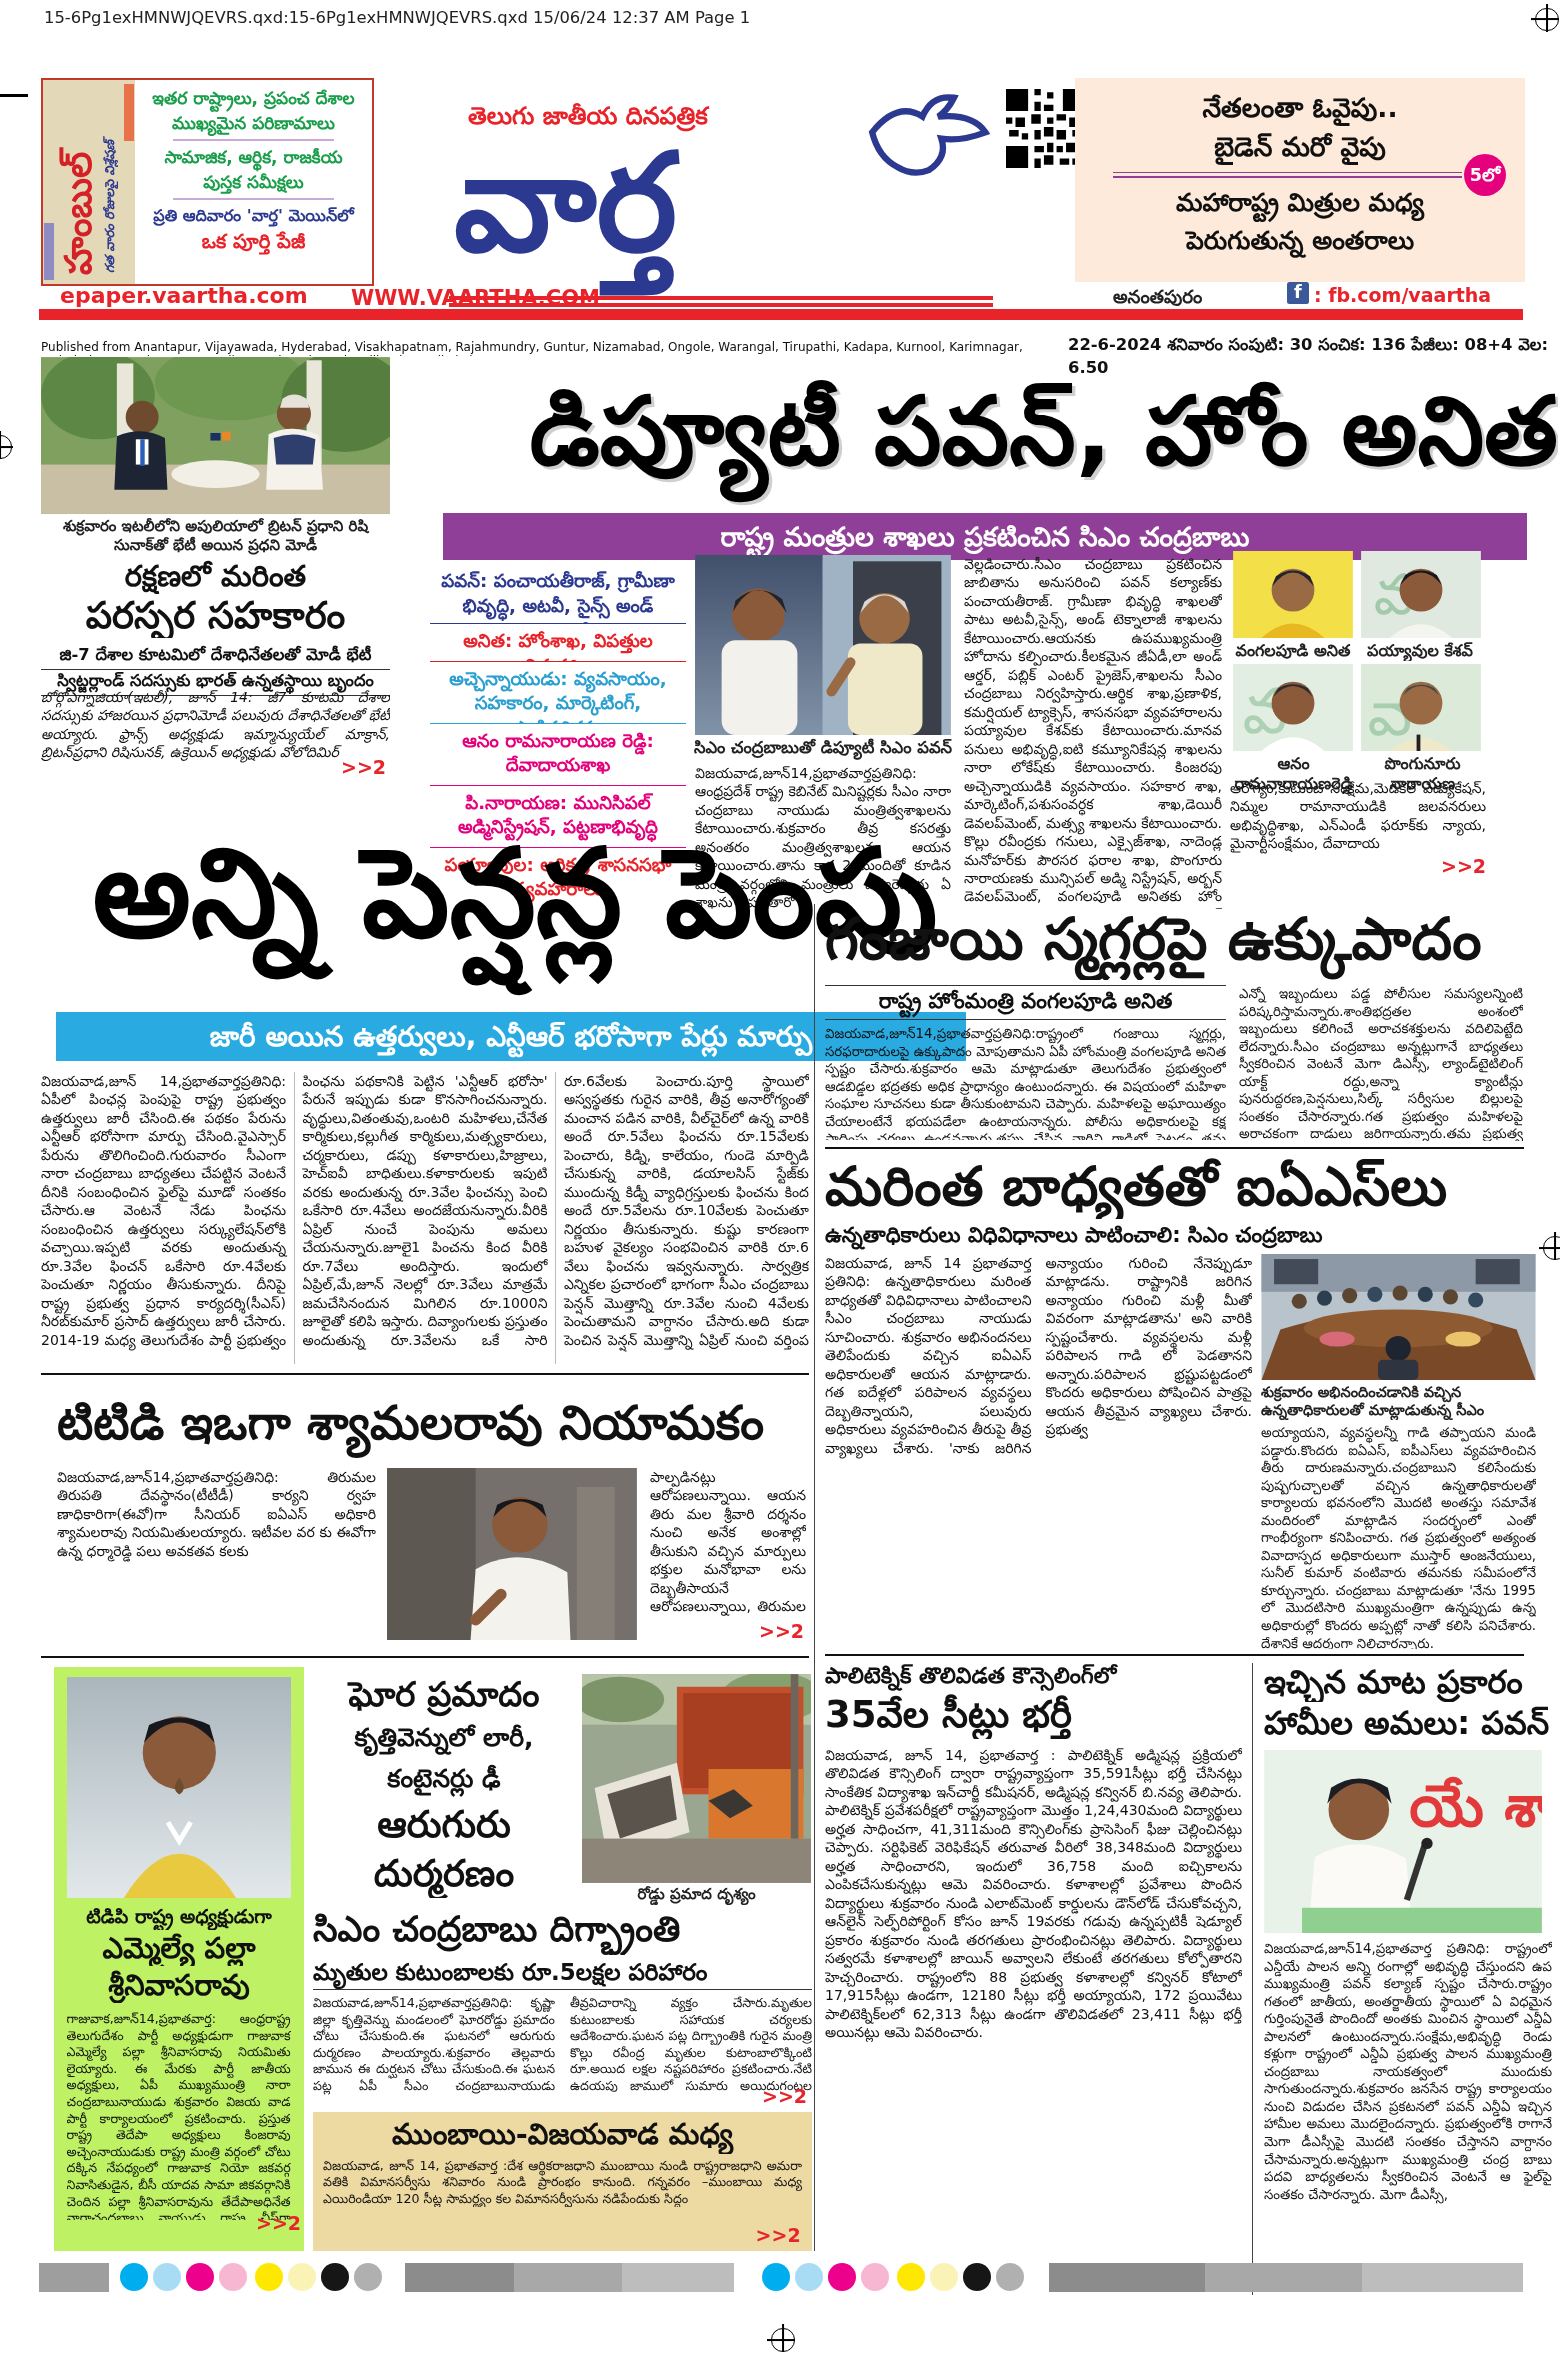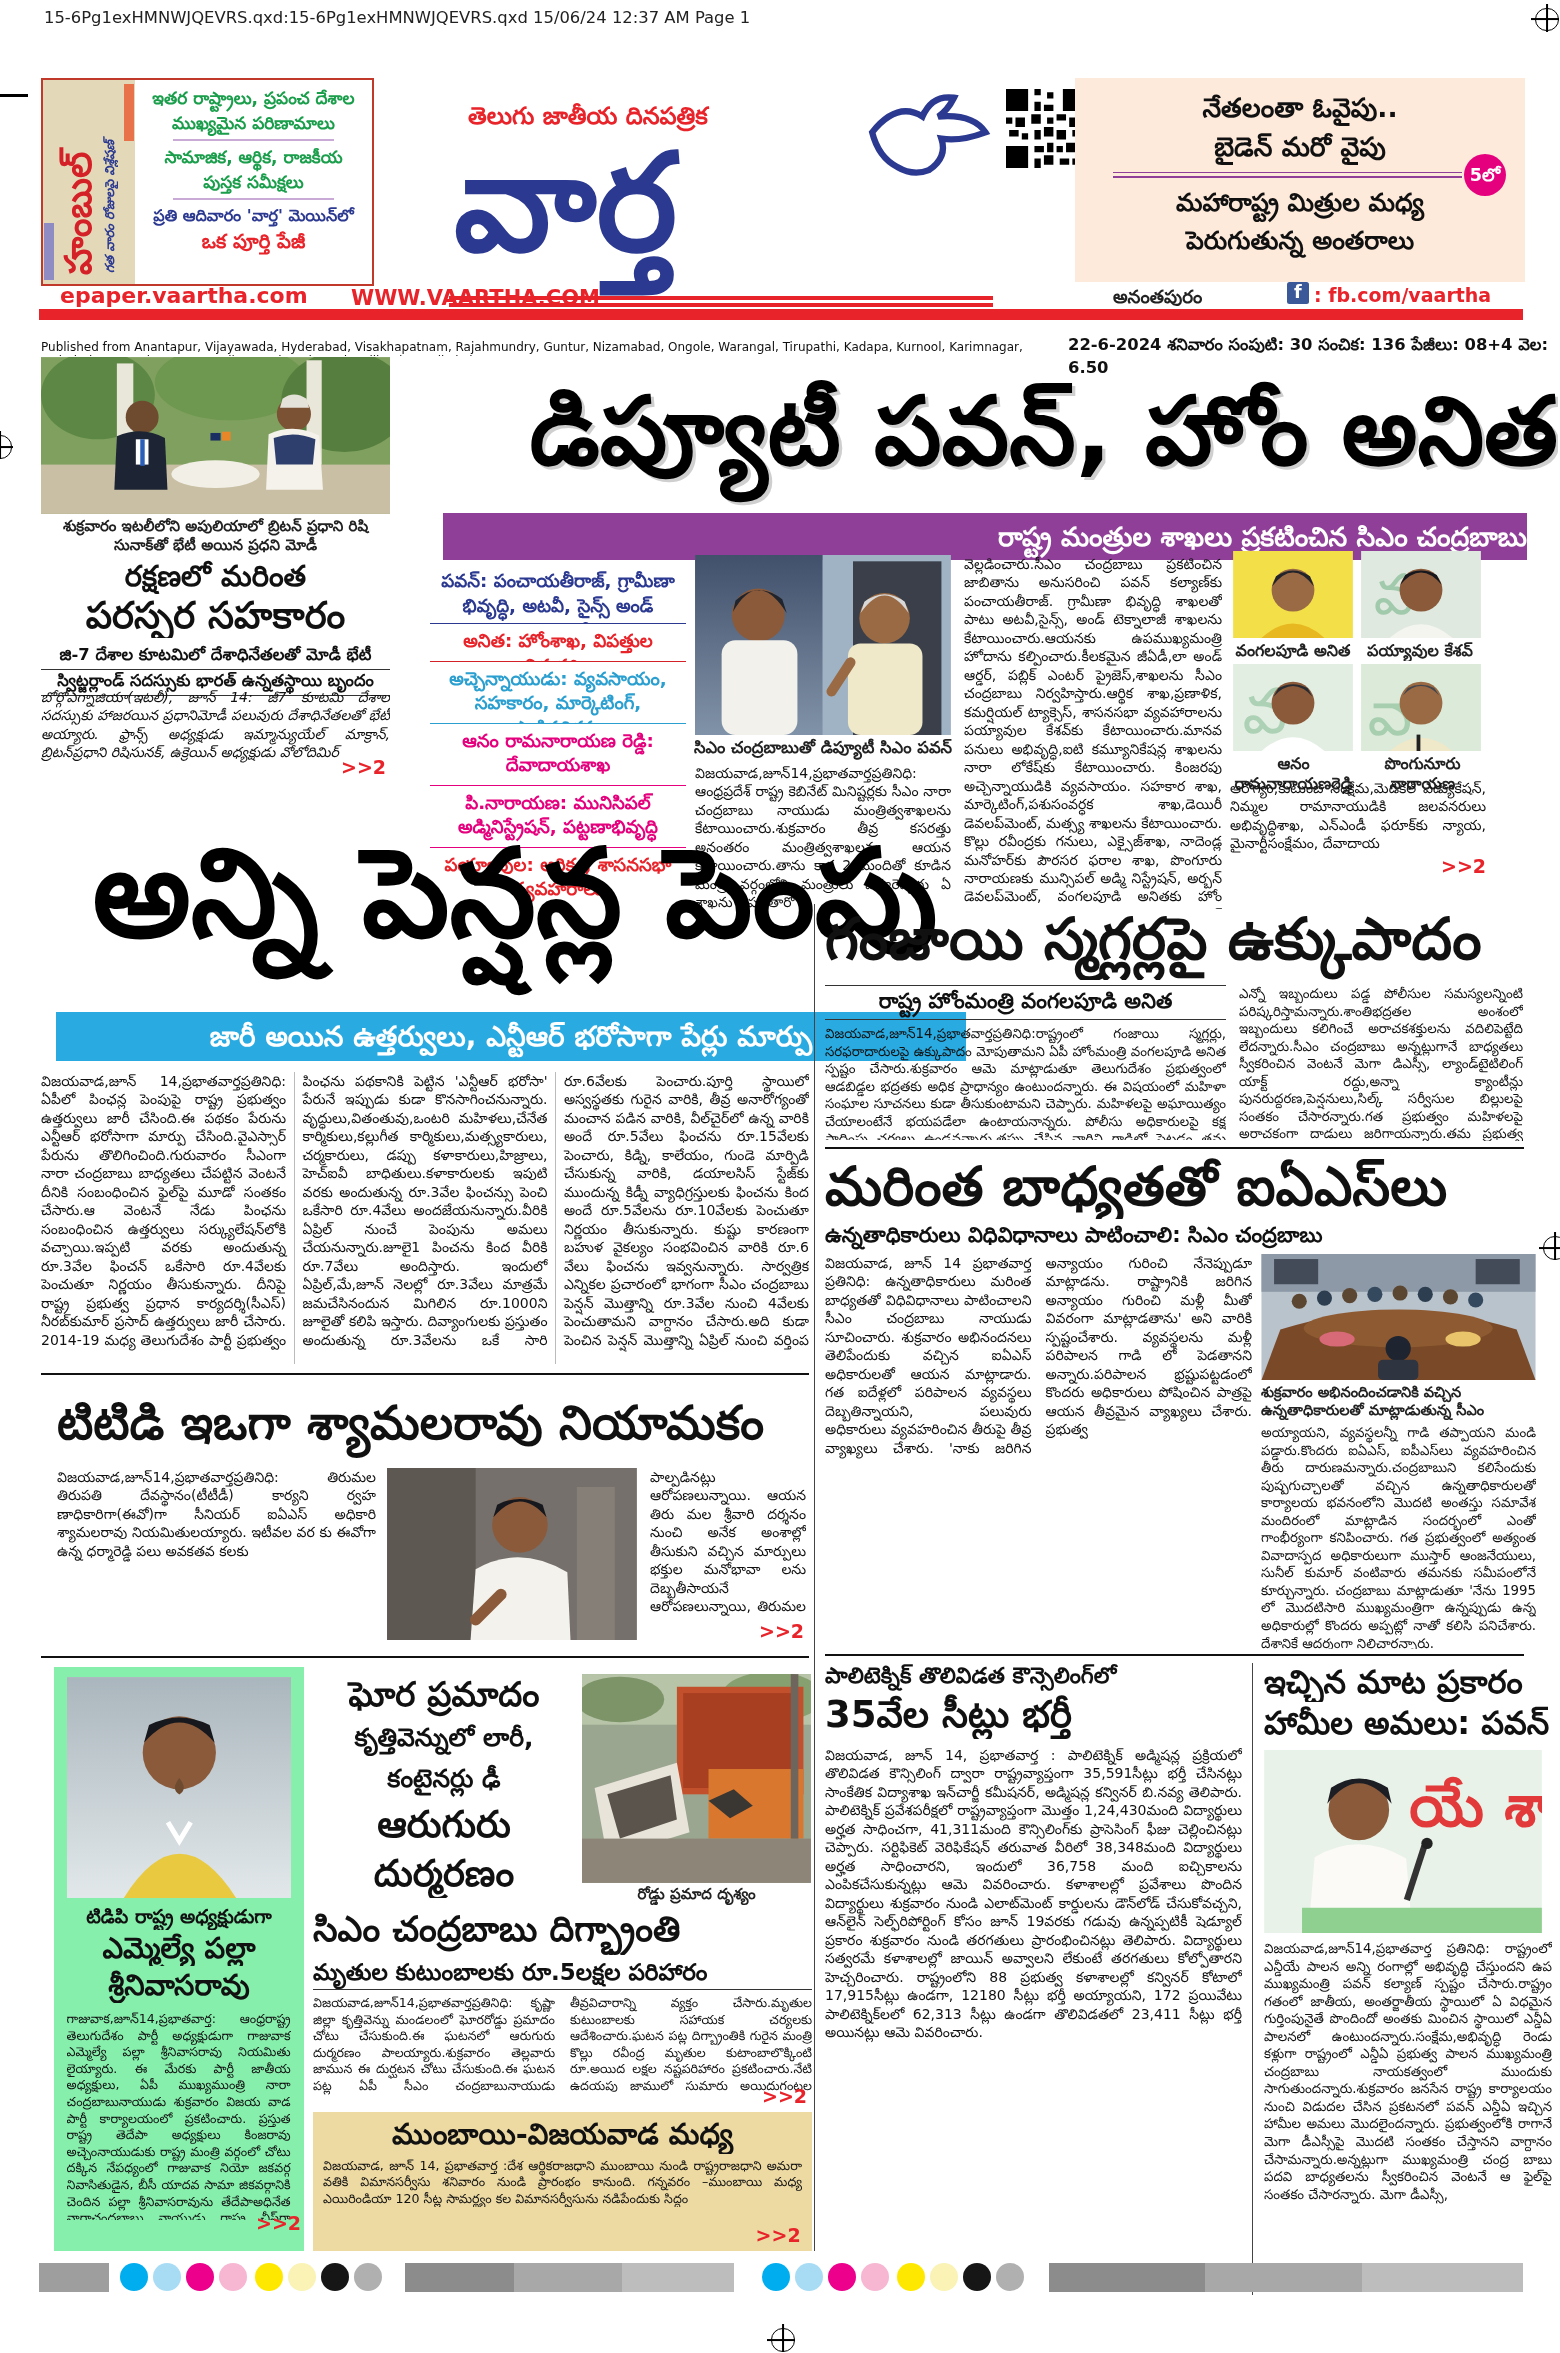--- a/index.html
+++ b/index.html
@@ -100,21 +100,21 @@
   </div>
   <div class="abs bold" style="left:1113px;top:286px;font-size:18.3px;color:#222;">అనంతపురం</div>
   <div class="abs" style="left:1287px;top:282px;width:21.5px;height:21.5px;background:#3b5998;color:#fff;font-weight:bold;font-size:17.7px;text-align:center;line-height:21.5px;border-radius:2.5px;">f</div>
   <div class="abs red bold" style="left:1314px;top:284px;font-size:19px;">: fb.com/vaartha</div>
 
   <div class="abs redbar" style="left:39px;top:309px;width:1484px;height:11.4px;"></div>
   <div class="abs clip" style="left:41px;top:340px;width:1012px;height:16.4px;font-size:12px;color:#111;">Published from Anantapur, Vijayawada, Hyderabad, Visakhapatnam, Rajahmundry, Guntur, Nizamabad, Ongole, Warangal, Tirupathi, Kadapa, Kurnool,  Karimnagar, Mahabubnagar, Khammam, Nellore, Nalgonda, Tadepalligudem,Srikakulam</div>
   <div class="abs bold" style="left:1068px;top:335px;font-size:16.4px;">22-6-2024 శనివారం సంపుటి: 30 సంచిక: 136  పేజీలు: 08+4  వెల: 6.50</div>
 
   <div class="abs ctr clip bold" style="left:414px;top:354px;width:1144px;height:158px;font-size:95px;line-height:155px;color:#000;text-shadow:3.2px 3.2px 0 #cfcfcf;text-align:right;">డిప్యూటీ పవన్, హోం అనిత</div>
-  <div class="abs ctr clip" style="left:443px;top:513px;width:1084px;height:47px;background:#8f3f97;color:#fff;font-weight:bold;font-size:26.6px;line-height:47px;text-align:right;">రాష్ట్ర మంత్రుల శాఖలు ప్రకటించిన సిఎం చంద్రబాబు</div>
+  <div class="abs ctr clip" style="left:443px;top:513px;width:1084px;height:47px;background:#8f3f97;color:#fff;font-weight:bold;font-size:26.6px;line-height:47px;">రాష్ట్ర మంత్రుల శాఖలు ప్రకటించిన సిఎం చంద్రబాబు</div>
 
   <div class="abs ctr" style="left:430px;top:569px;width:256px;">
     <div class="blue bold clip" style="font-size:18.3px;line-height:1.35;border-bottom:1.9px solid #2b3990;padding-bottom:5px;height:49px;">పవన్: పంచాయతీరాజ్, గ్రామీణా భివృద్ధి, అటవీ, సైన్స్ అండ్ టెక్నాలజీ</div>
     <div class="red bold clip" style="font-size:18.3px;line-height:1.35;border-bottom:1.9px solid #d42027;padding:5px 0;height:26.6px;">అనిత: హోంశాఖ, విపత్తుల నిర్వహాణ</div>
     <div class="teal bold clip" style="font-size:18.3px;line-height:1.35;border-bottom:1.9px solid #2a9fd0;padding:5px 0;height:51px;">అచ్చెన్నాయుడు: వ్యవసాయం, సహకారం, మార్కెటింగ్, పాడిపరిశ్రమ</div>
     <div class="pinkc bold clip" style="font-size:18.3px;line-height:1.35;border-bottom:1.9px solid #e5007d;padding:5px 0;height:51px;">ఆనం రామనారాయణ రెడ్డి: దేవాదాయశాఖ</div>
     <div class="pinkc bold clip" style="font-size:18.3px;line-height:1.35;border-bottom:1.9px solid #e5007d;padding:5px 0;height:51px;">పి.నారాయణ: మునిసిపల్ అడ్మినిస్ట్రేషన్, పట్టణాభివృద్ధి</div>
     <div class="red bold clip" style="font-size:18.3px;line-height:1.35;padding-top:5px;height:49px;">పయ్యావుల: ఆర్థికం, శాసనసభా వ్యవహారాలు</div>
   </div>
 
@@ -254,21 +254,21 @@
     <rect x="300" y="30" width="60" height="242" fill="#857f78"></rect>
     <circle cx="210" cy="90" r="44" fill="#8a5a3b"></circle>
     <path d="M168 78 Q210 28 252 78 L246 58 Q210 40 174 58 Z" fill="#17181d"></path>
     <path d="M140 160 Q210 120 285 165 L290 272 L132 272 Z" fill="#f4f2ec"></path>
     <path d="M180 200 l-40 40" stroke="#8a5a3b" stroke-width="18" stroke-linecap="round"></path>
   </svg>
   <div class="abs body-txt" style="left:650px;top:1468px;width:156px;height:150px;">పాల్పడినట్లు ఆరోపణలున్నాయి. ఆయన తిరు మల శ్రీవారి దర్శనం నుంచి అనేక అంశాల్లో తీసుకుని వచ్చిన మార్పులు భక్తుల మనోభావా లను దెబ్బతీసాయనే ఆరోపణలున్నాయి, తిరుమల ఆదాయం నుంచి తిరుపతి</div>
   <div class="abs jump" style="left:759px;top:1620px;">&gt;&gt;2</div>
   <div class="abs rule" style="left:41px;top:1656px;width:768px;height:1.9px;"></div>
 
-  <div class="abs" style="left:54px;top:1667px;width:250px;height:584px;background:#86efac;">
+  <div class="abs" style="left:54px;top:1667px;width:250px;height:584px;background:#bef264;">
     <svg class="abs" style="left:12.6px;top:10px;" width="224" height="221" viewBox="0 0 355 350">
       <rect width="355" height="350" fill="#cfd8dc"></rect>
       <rect x="0" y="0" width="355" height="350" fill="url(#g2)"></rect>
       <defs>
           <linearGradient id="g2" x1="0" y1="0" x2="0" y2="1">
             <stop offset="0" stop-color="#aab6bd"></stop>
             <stop offset="1" stop-color="#e2e8ea"></stop>
           </linearGradient>
         </defs>
       <circle cx="178" cy="120" r="58" fill="#8a5a3b"></circle>

